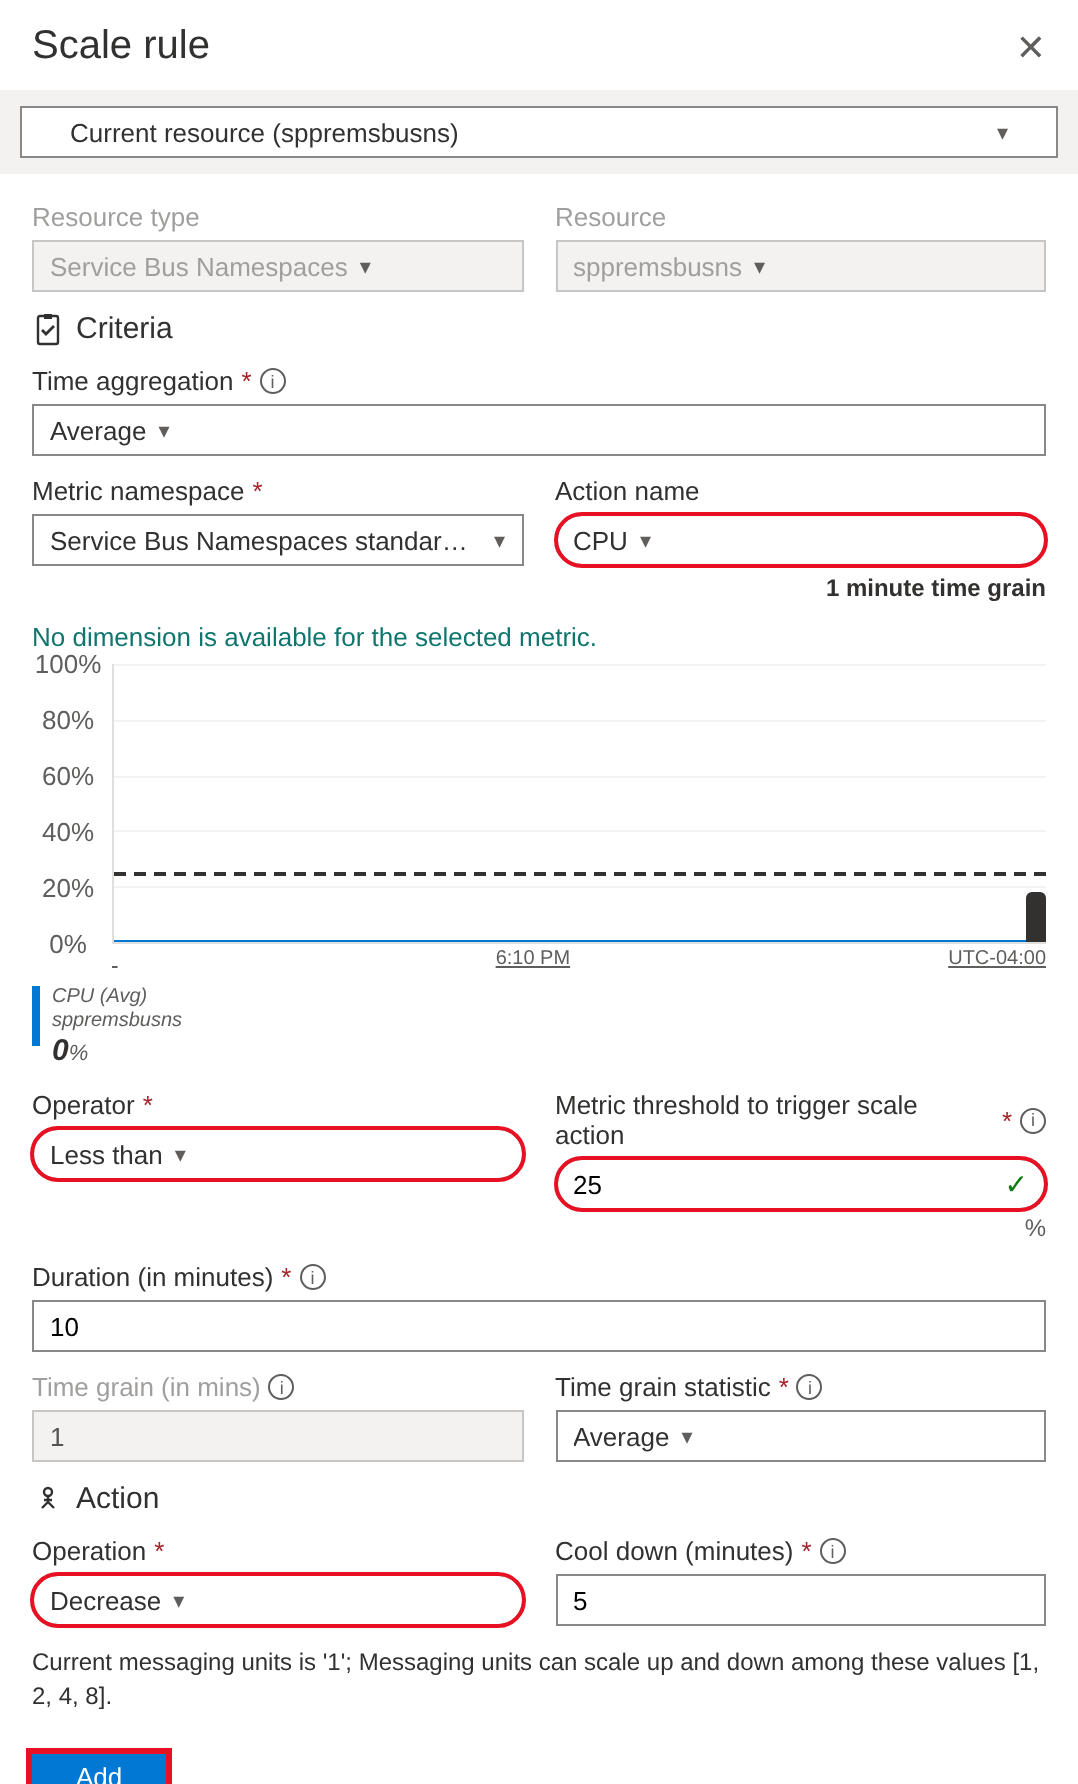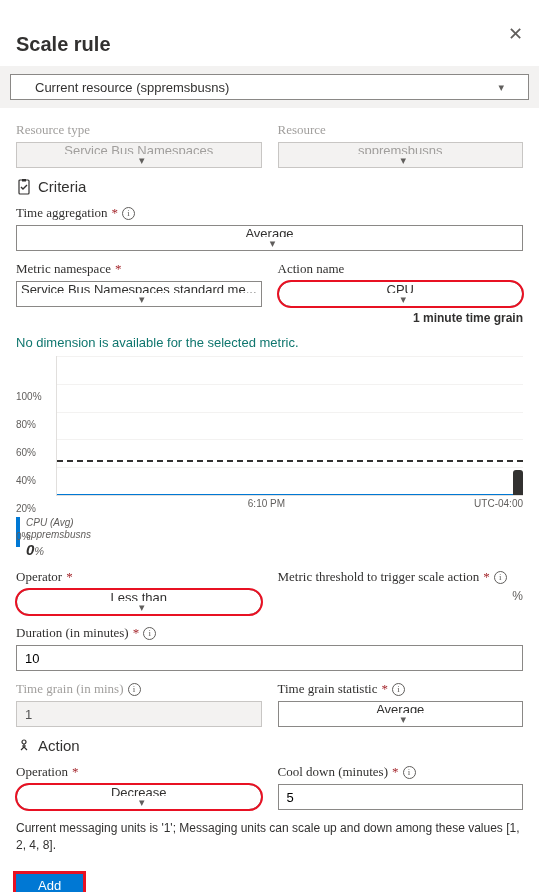--- a/index.html
+++ b/index.html
@@ -5,62 +5,62 @@
   * { box-sizing: border-box; margin: 0; padding: 0; }
   body {
     font-family: "Segoe UI", -apple-system, sans-serif;
     font-size: 13px;
     color: #323130;
     width: 539px;
     background: #fff;
   }
   .panel { padding: 12px 16px 16px 16px; }
   .header { display: flex; align-items: center; justify-content: space-between; margin-bottom: 10px; }
-  .header h1 { font-size: 20px; font-weight: 700; margin-top: 21px; }
+  .header h1 { font-size: 20px; font-weight: 400; }
   .close { font-size: 18px; cursor: pointer; color: #605e5c; }
   .resource-select-wrap { background: #f3f2f1; padding: 8px 10px; margin: 0 -16px 14px -16px; }
   .resource-select {
     display: flex; align-items: center; justify-content: space-between;
     border: 1px solid #8a8886; background: #fff; height: 26px;
     padding: 0 24px; font-size: 13px; cursor: pointer;
   }
   .row { display: flex; gap: 16px; margin-bottom: 10px; }
   .col { flex: 1; min-width: 0; }
-  .label { font-size: 13px; color: #323130; margin-bottom: 4px; display: flex; align-items: center; gap: 4px; font-family: Liberation Serif, serif; }
+  .label { font-size: 13px; color: #323130; margin-bottom: 4px; display: flex; align-items: center; gap: 4px; }
   .label.disabled { color: #a19f9d; }
   .req { color: #a4262c; }
   .info {
     display: inline-flex; align-items: center; justify-content: center;
     width: 13px; height: 13px; border: 1px solid #605e5c; border-radius: 50%;
     font-size: 9px; color: #605e5c; cursor: pointer;
   }
   .select, .input {
     width: 100%; height: 26px; border: 1px solid #8a8886; background: #fff;
     padding: 0 8px; font-size: 13px; display: flex; align-items: center;
-    justify-content: center; cursor: pointer; flex-direction: column;
+    justify-content: flex-start; cursor: pointer;
   }
   .select .txt { white-space: nowrap; overflow: hidden; text-overflow: ellipsis; }
   .select.disabled, .input.disabled { background: #f3f2f1; color: #a19f9d; border-color: #c8c6c4; cursor: default; }
   .chev { font-size: 11px; color: #605e5c; margin-left: 6px; flex-shrink: 0; }
   .highlight { outline: 2px solid #e81123; outline-offset: -1px; border-radius: 13px; }
   .input input { border: none; outline: none; width: 100%; height: 100%; font-size: 13px; font-family: inherit; background: transparent; }
   .check-mark { color: #107c10; font-size: 14px; }
   .grain-note { text-align: right; font-size: 12px; font-weight: 600; color: #323130; margin-top: 4px; }
   .unit-note { text-align: right; font-size: 12px; color: #605e5c; margin-top: 2px; }
   .section-head { display: flex; align-items: center; gap: 6px; font-size: 15px; font-weight: 400; margin: 8px 0 10px 0; }
   .sect-icon { display: flex; align-items: center; }
   .no-dim { font-size: 13px; color: #0f766e; margin-bottom: 6px; }
   .chart-area { position: relative; margin-bottom: 6px; }
   .chart-body { position: relative; height: 140px; margin-left: 40px; border-left: 1px solid #e1dfdd; border-bottom: 1px solid #e1dfdd; }
-  .ylabel { position: absolute; left: 0; font-size: 10px; color: #605e5c; width: 36px; text-align: left; transform: translateY(-50%); margin-top: 40px; }
+  .ylabel { position: absolute; left: 0; font-size: 13px; color: #605e5c; width: 36px; text-align: center; transform: translateY(-50%); }
   .grid-line { position: absolute; left: 0; right: 0; border-top: 1px solid #f3f2f1; }
   .threshold-line { position: absolute; left: 0; right: 0; border-top: 2px dashed #323130; }
   .cpu-line { position: absolute; left: 0; right: 0; border-top: 1px solid #0078d4; }
   .chart-bar { position: absolute; right: 0; bottom: 0; width: 10px; background: #323130; border-radius: 3px 3px 0 0; }
-  .xaxis { display: flex; justify-content: space-between; margin-left: 40px; font-size: 10px; color: #605e5c; margin-top: 2px; }
+  .xaxis { display: flex; justify-content: space-between; margin-left: 40px; font-size: 10px; color: #605e5c; margin-top: 2px; text-decoration: underline; }
   .legend { display: flex; align-items: flex-start; gap: 6px; font-size: 10px; color: #605e5c; margin-top: 8px; margin-left: 0; font-style: italic; }
   .legend-bar { width: 4px; height: 30px; background: #0078d4; }
   .legend-txt { line-height: 1.2; }
   .legend-val { font-size: 15px; font-weight: 600; color: #323130; }
   .legend-unit { font-size: 11px; color: #605e5c; }
   .note-txt { font-size: 12px; color: #323130; margin-top: 10px; line-height: 1.4; }
   .add-btn {
     margin-top: 20px; background: #0078d4; color: #fff; border: none;
     height: 24px; padding: 0 22px; font-size: 13px; cursor: pointer;
     outline: 3px solid #e81123; outline-offset: 0;
@@ -191,20 +191,24 @@
         <span class="txt">Less than</span>
         <span class="chev">▾</span>
       </div>
     </div>
     <div class="col">
       <div class="label">
         <span>Metric threshold to trigger scale action</span>
         <span class="req">*</span>
         <span class="info">i</span>
       </div>
+      <div class="input highlight">
+        <input value="25" style="">
+        <span class="check-mark">✓</span>
+      </div>
       <div class="unit-note">%</div>
     </div>
   </div>
 
   <div class="row">
     <div class="col">
       <div class="label">
         <span>Duration (in minutes)</span>
         <span class="req">*</span>
         <span class="info">i</span>

